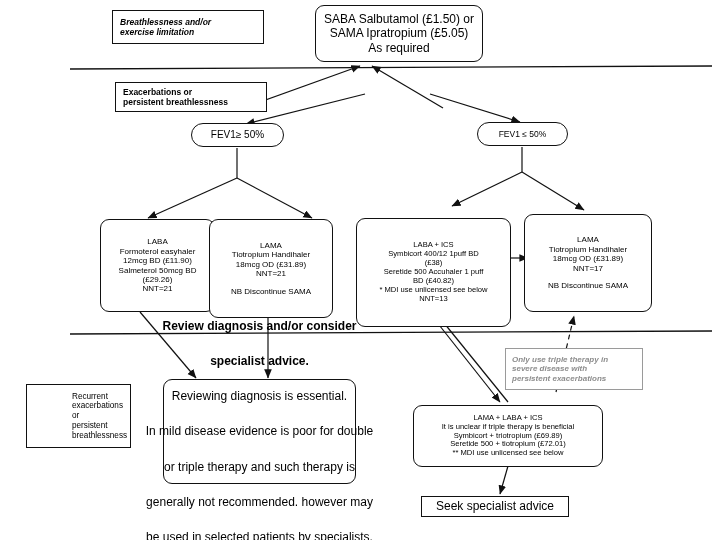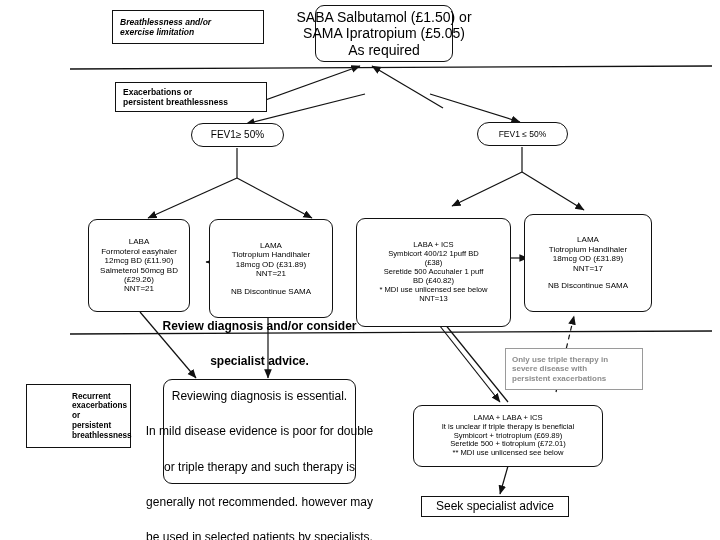--- a/index.html
+++ b/index.html
@@ -10,21 +10,21 @@
   .node{position:absolute;box-sizing:border-box;border:1.4px solid #111;
         background:#fff;display:flex;flex-direction:column;
         align-items:center;justify-content:center;text-align:center;}
   .rect{border-radius:0;}
   .round{border-radius:9px;}
   .pill{border-radius:999px;}
   .node .ln{display:block;line-height:1.18;white-space:nowrap;}
   .left-al{align-items:flex-start;text-align:left;padding-left:6px;}
   .left-al .ln{white-space:normal;}
   .b{font-weight:bold;}
-  .note{border:1.2px solid #9a9a9a;color:#8d8d8d;
+  .note{border:1.2px solid #9a9a9a;color:#8d8d8d;font-style:italic;
         font-weight:bold;background:#fff;}
   .note .ln{white-space:normal;text-align:left;}
 </style>
 </head>
 <body>
 
 <div id="canvas">
 
   <svg class="lines" viewBox="0 0 720 540">
     <defs>
@@ -64,40 +64,40 @@
     <line x1="556" y1="392" x2="574" y2="316" stroke="#111" stroke-width="1.2" stroke-dasharray="5,4" marker-end="url(#ah)"></line>
 
     <line x1="508" y1="466" x2="500" y2="494" stroke="#111" stroke-width="1.2" marker-end="url(#ah)"></line>
   </svg>
 
   <div class="node rect" style="left:112px;top:10px;width:152px;height:34px;font-size:8.5px;font-weight:bold;align-items:flex-start;padding-left:7px;font-style:italic;">
     <span class="ln">Breathlessness and/or</span>
     <span class="ln">exercise limitation</span>
   </div>
 
-  <div class="node round" style="left:315px;top:5px;width:138px;height:57px;font-size:14px;">
+  <div class="node round" style="left:315px;top:5px;width:168px;height:57px;font-size:12px;">
     <span class="ln">SABA Salbutamol (£1.50) or</span>
     <span class="ln">SAMA Ipratropium (£5.05)</span>
     <span class="ln">As required</span>
   </div>
 
   <div class="node rect" style="left:115px;top:82px;width:152px;height:30px;font-size:8.5px;font-weight:bold;align-items:flex-start;padding-left:7px;">
     <span class="ln">Exacerbations or</span>
     <span class="ln">persistent breathlessness</span>
   </div>
 
   <div class="node pill" style="left:191px;top:123px;width:93px;height:24px;font-size:10px;">
     <span class="ln">FEV1≥ 50%</span>
   </div>
 
   <div class="node pill" style="left:477px;top:122px;width:91px;height:24px;font-size:8.5px;">
     <span class="ln">FEV1 ≤ 50%</span>
   </div>
 
-  <div class="node round" style="left:88px;top:219px;width:102px;height:93px;font-size:8px;">
+  <div class="node round" style="left:100px;top:219px;width:115px;height:93px;font-size:8px;">
     <span class="ln">LABA</span>
     <span class="ln">Formoterol easyhaler</span>
     <span class="ln">12mcg BD (£11.90)</span>
     <span class="ln">Salmeterol 50mcg BD</span>
     <span class="ln">(£29.26)</span>
     <span class="ln">NNT=21</span>
   </div>
 
   <div class="node round" style="left:209px;top:219px;width:124px;height:99px;font-size:8px;">
     <span class="ln">LAMA</span>
@@ -120,21 +120,21 @@
 
   <div class="node round" style="left:524px;top:214px;width:128px;height:98px;font-size:8px;">
     <span class="ln">LAMA</span>
     <span class="ln">Tiotropium Handihaler</span>
     <span class="ln">18mcg OD (£31.89)</span>
     <span class="ln">NNT=17</span>
     <span class="ln" style="height:8px;"></span>
     <span class="ln">NB Discontinue SAMA</span>
   </div>
 
-  <div class="node rect left-al" style="left:26px;top:384px;width:105px;height:64px;font-size:8.2px;font-weight:bold;justify-content:center;padding-left:45px;">
+  <div class="node rect left-al" style="left:26px;top:384px;width:105px;height:64px;font-size:8.2px;font-weight:normal;justify-content:center;padding-left:45px;">
     <span class="ln">Recurrent</span>
     <span class="ln">exacerbations or</span>
     <span class="ln">persistent</span>
     <span class="ln">breathlessness</span>
   </div>
 
   <div class="node round" style="left:163px;top:379px;width:193px;height:105px;font-size:12px;gap:21px;">
     <span class="ln b">Review diagnosis and/or consider</span>
     <span class="ln b">specialist advice.</span>
     <span class="ln">Reviewing diagnosis is essential.</span>

